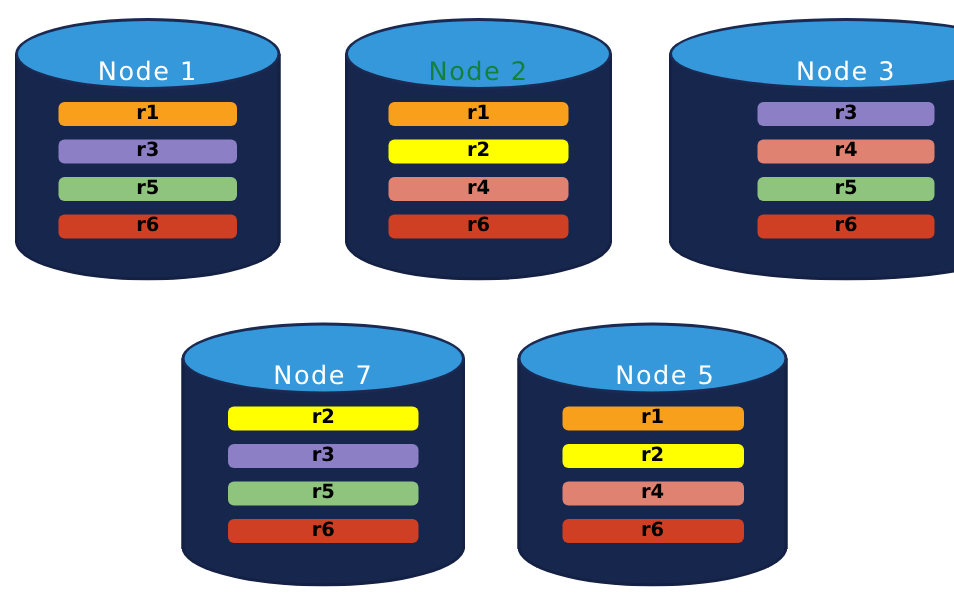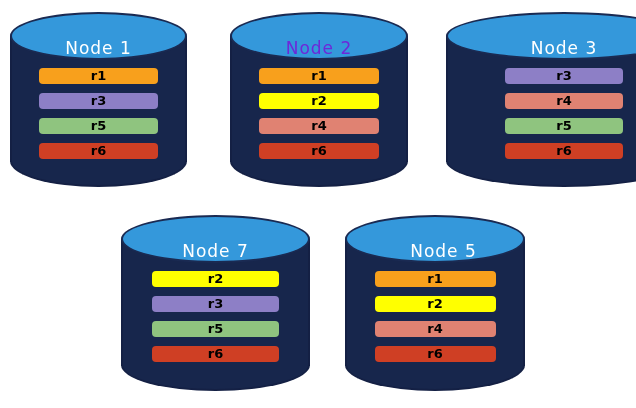--- a/index.html
+++ b/index.html
@@ -105,21 +105,21 @@
         <div class="replica" style="background: rgb(248, 160, 28); width: 119px;">r1</div>
         <div class="replica" style="background: rgb(141, 127, 198); width: 119px;">r3</div>
         <div class="replica" style="background: rgb(143, 196, 127); width: 119px;">r5</div>
         <div class="replica" style="background: rgb(207, 63, 36); width: 119px;">r6</div>
       </div>
     </div>
     <div class="node" style="left: 230px; top: 12px; width: 178px; height: 176px;">
       <div class="cyl-body" style="top: 24px; height: 126px;"></div>
       <div class="cyl-bottom" style="top: 149px; height: 26px;"></div>
       <div class="cyl-top" style="height: 48px; background: rgb(52, 152, 219);"></div>
-      <div class="node-label" style="top: 26px; color: #6d28d9;">Node  2</div>
+      <div class="node-label" style="top: 26px; color: #15803d;">Node  2</div>
       <div class="replicas" style="top: 56px;">
         <div class="replica" style="background: rgb(248, 160, 28); width: 120px;">r1</div>
         <div class="replica" style="background: rgb(255, 255, 0); width: 120px;">r2</div>
         <div class="replica" style="background: rgb(224, 130, 114); width: 120px;">r4</div>
         <div class="replica" style="background: rgb(207, 63, 36); width: 120px;">r6</div>
       </div>
     </div>
     <div class="node" style="left: 446px; top: 12px; width: 198px; height: 176px; padding-left: 38px;">
       <div class="cyl-body" style="top: 24px; height: 126px;"></div>
       <div class="cyl-bottom" style="top: 149px; height: 26px;"></div>

